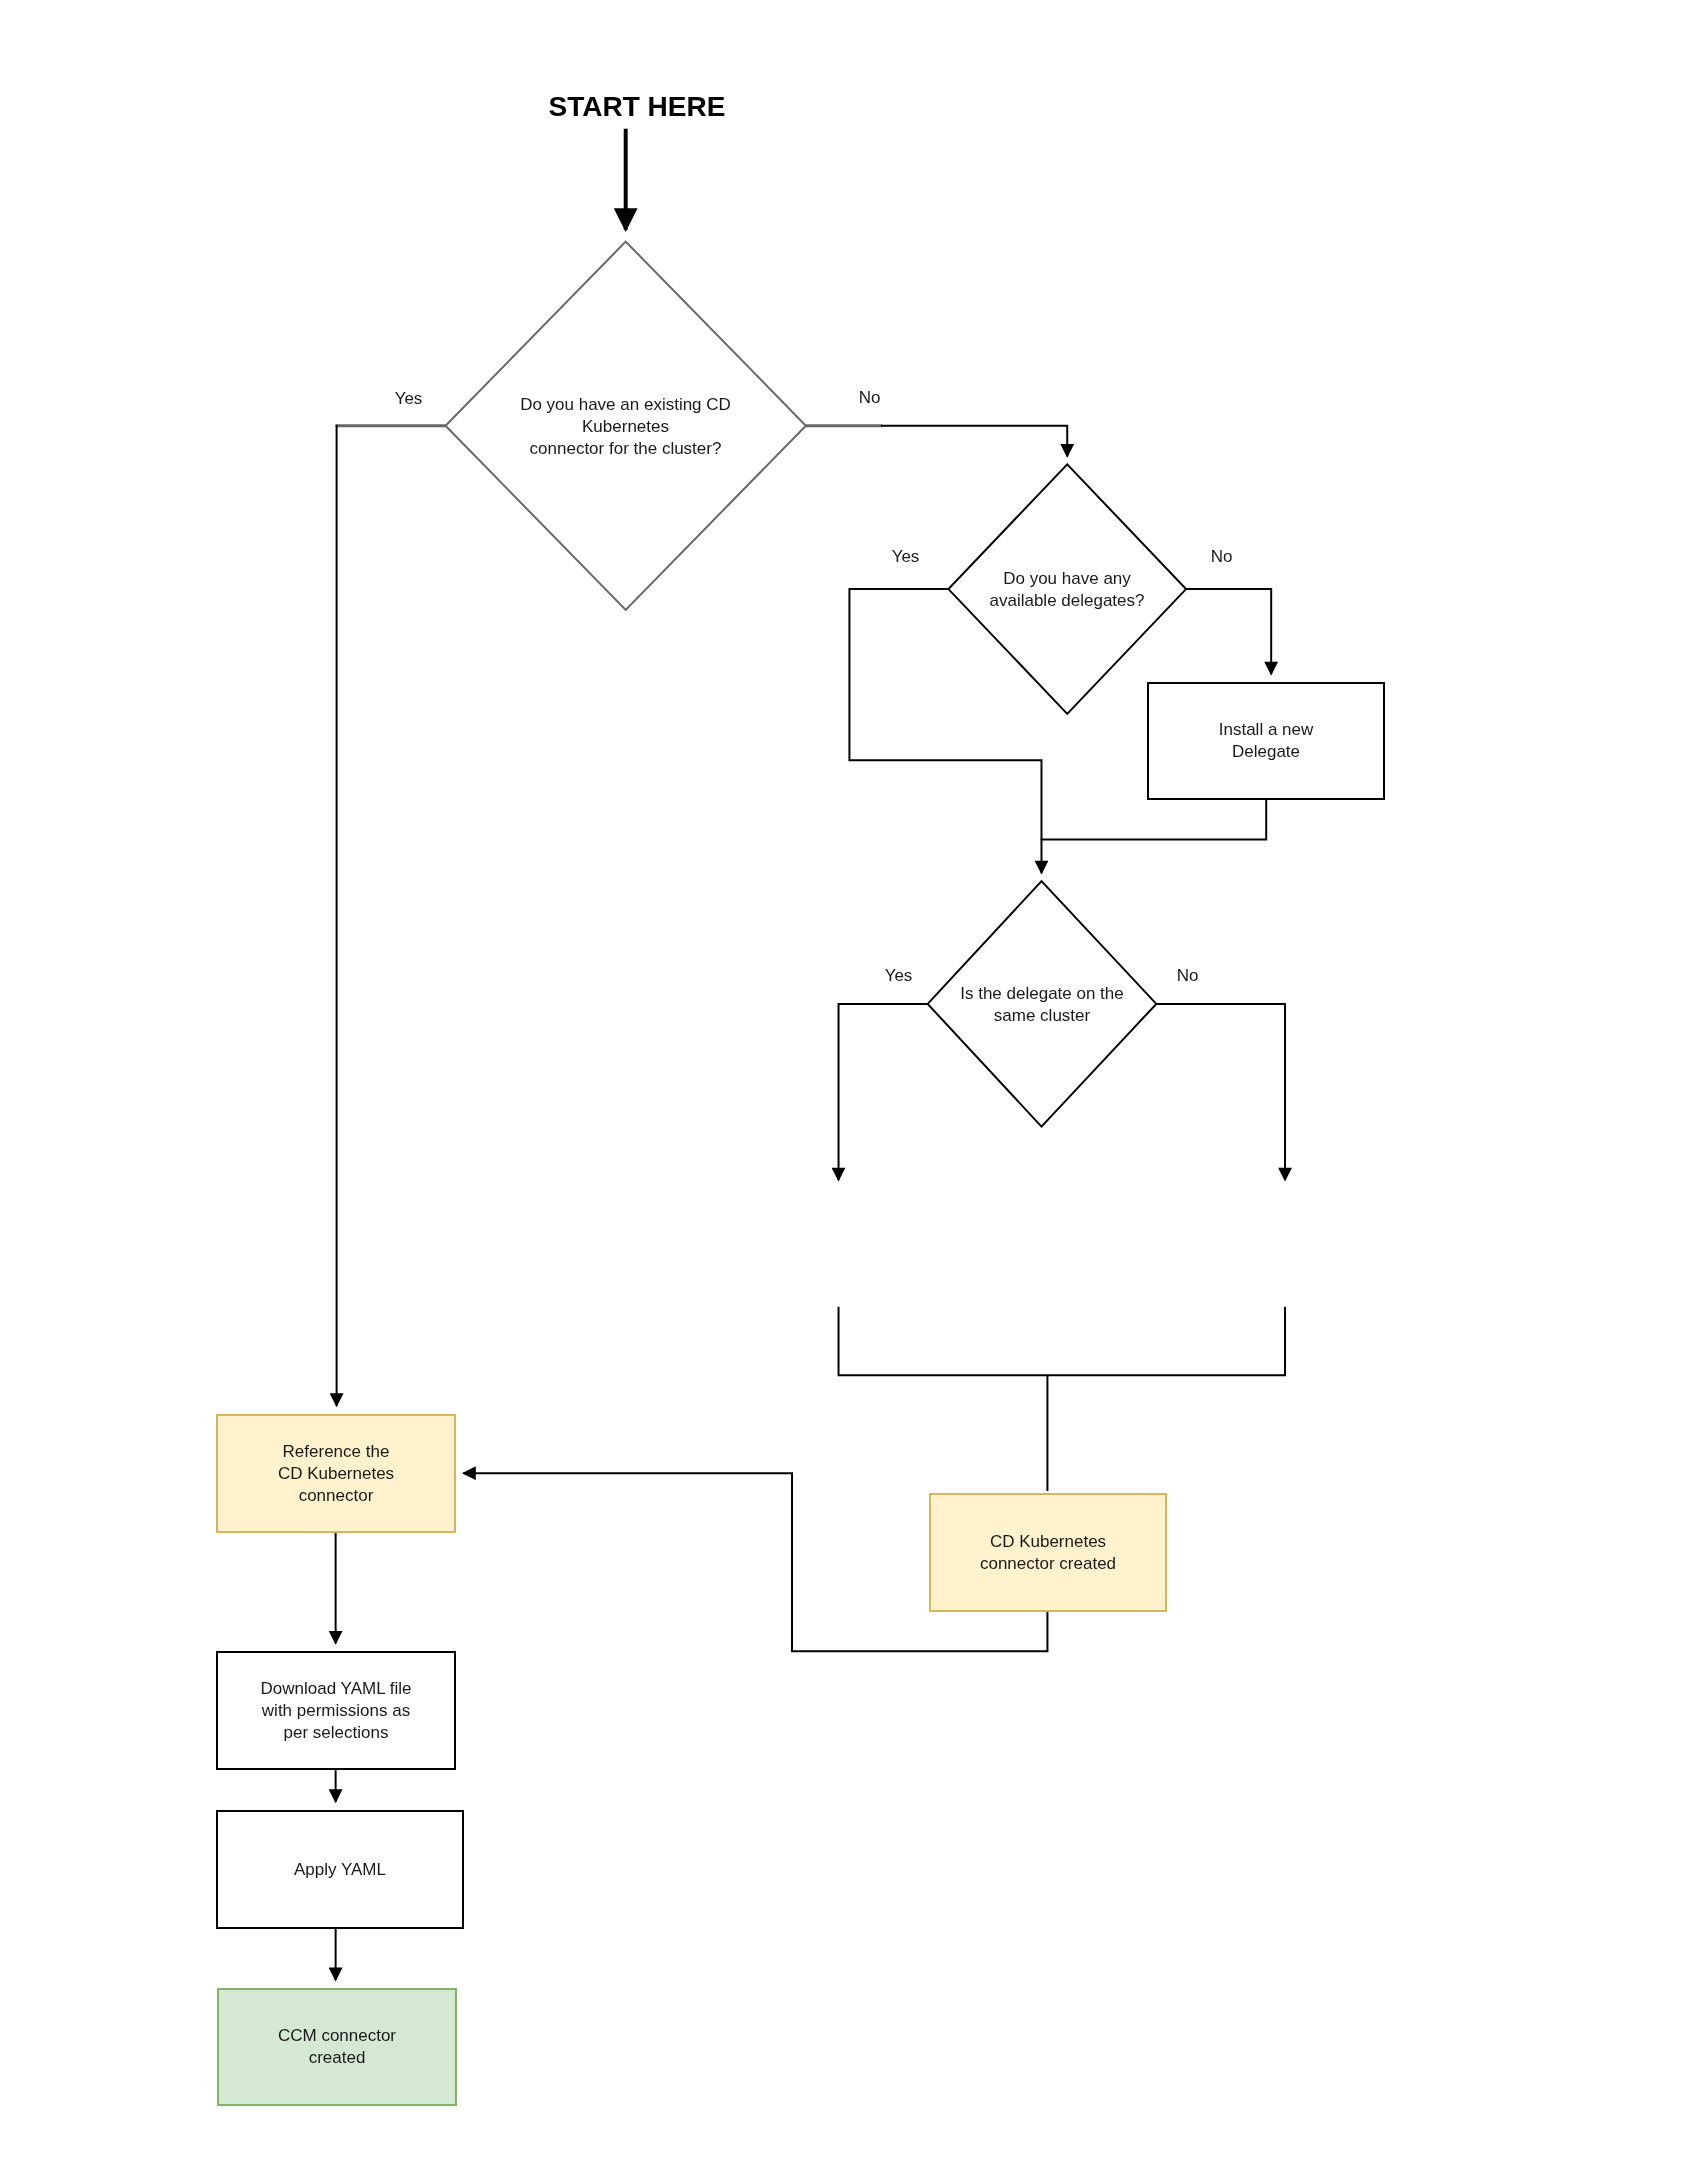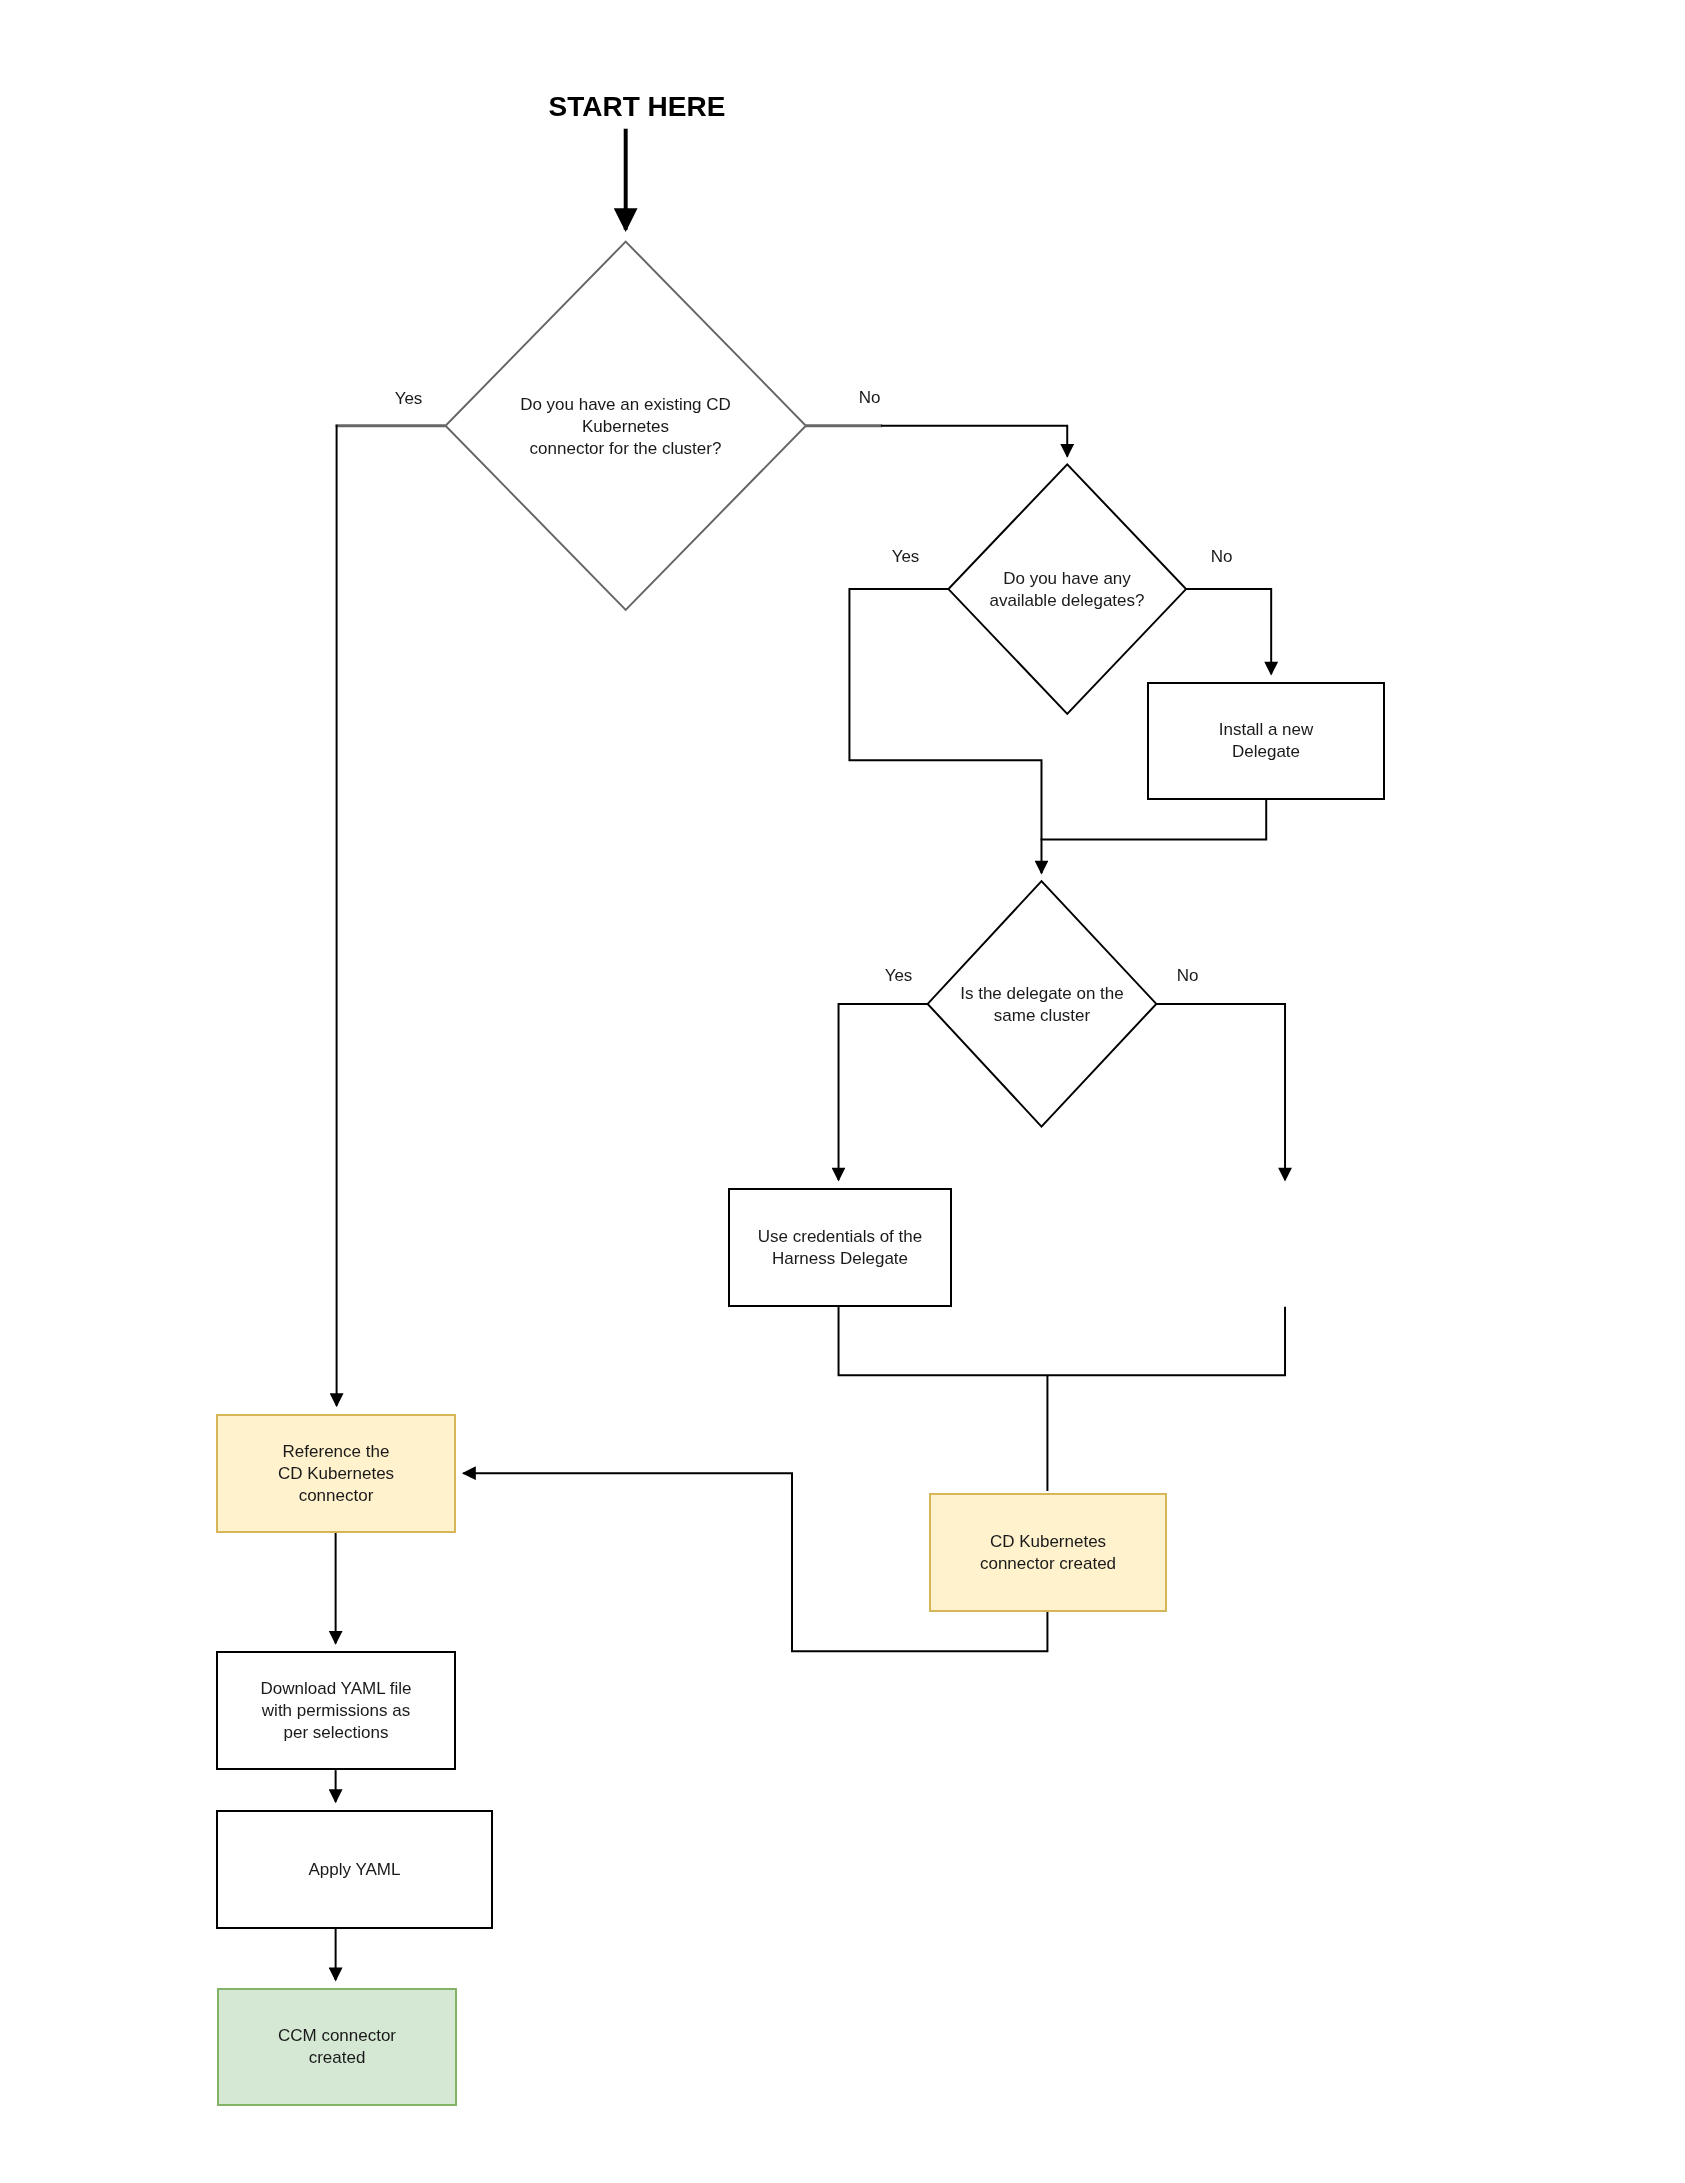--- a/index.html
+++ b/index.html
@@ -123,33 +123,31 @@
   <div class="elabel" style="left:379px; top:388px;">Yes</div>
   <div class="elabel" style="left:840px; top:387px;">No</div>
   <div class="elabel" style="left:876px; top:546px;">Yes</div>
   <div class="elabel" style="left:1192px; top:546px;">No</div>
   <div class="elabel" style="left:869px; top:965px;">Yes</div>
   <div class="elabel" style="left:1158px; top:965px;">No</div>
 
   <div class="node" style="left:1147px; top:682px; width:238px; height:118px;">Install a new
 Delegate</div>
 
-  <div class="node" style="left:728px; top:1188px; width:224px; height:119px;">Use credentials of the
-Harness Delegate</div>
 
 
   <div class="node yellow" style="left:929px; top:1493px; width:238px; height:119px;">CD Kubernetes
 connector created</div>
 
   <div class="node yellow" style="left:216px; top:1414px; width:240px; height:119px;">Reference the
 CD Kubernetes
 connector</div>
 
   <div class="node" style="left:216px; top:1651px; width:240px; height:119px;">Download YAML file
 with permissions as
 per selections</div>
 
-  <div class="node" style="left:216px; top:1810px; width:277px; height:119px;">Apply YAML</div>
+  <div class="node" style="left:216px; top:1810px; width:248px; height:119px;">Apply YAML</div>
 
   <div class="node green" style="left:217px; top:1988px; width:240px; height:118px;">CCM connector
 created</div>
 </div>
 
 
 </body></html>

